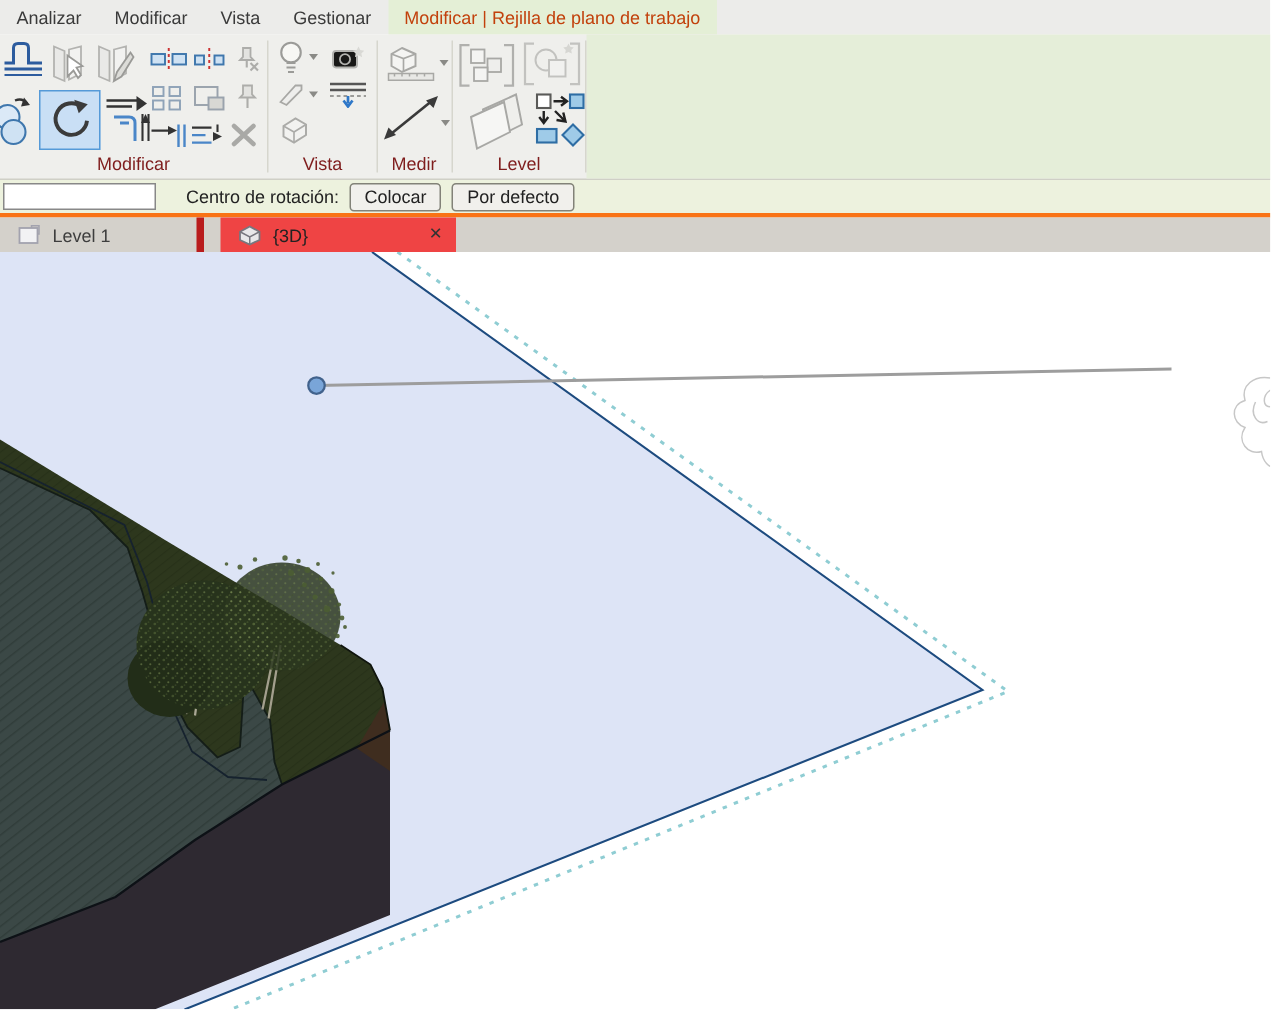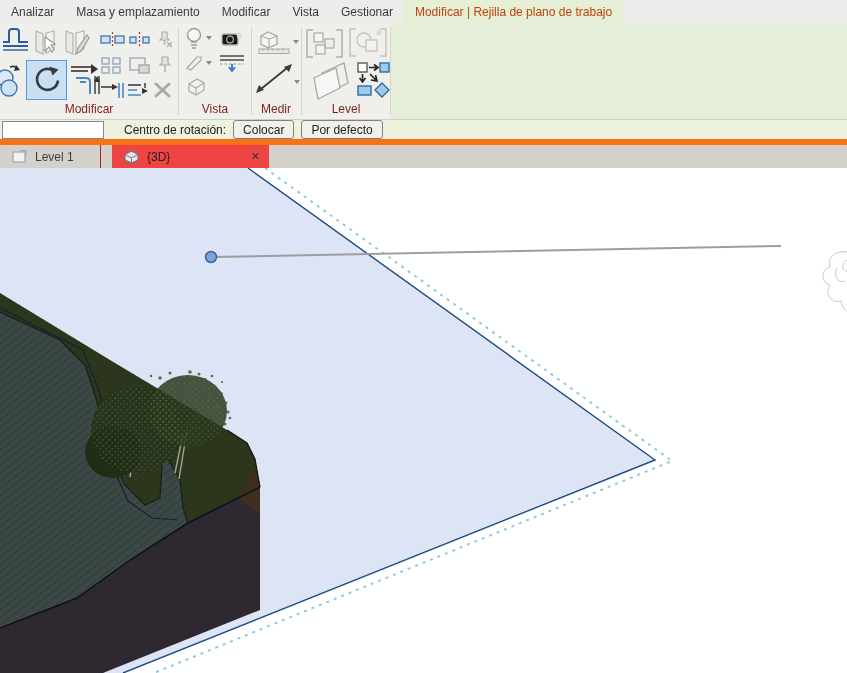--- a/index.html
+++ b/index.html
@@ -23,49 +23,48 @@
   .ic{position:absolute;}
   .ic svg{display:block;}
   .selbtn{position:absolute;left:26px;top:37px;width:41px;height:40px;
           background:#c9dff5;border:1px solid #559ad8;box-sizing:border-box;
           display:flex;align-items:center;justify-content:center;}
   .caret{position:absolute;width:0;height:0;border-left:3.5px solid transparent;
          border-right:3.5px solid transparent;border-top:4px solid #8a8a86;}
 
   
   .optionsbar{position:absolute;left:0;top:120px;width:847px;height:25px;
-              background:#edf2de;border-bottom:6px solid #f97316;box-sizing:border-box;
+              background:#edf2de;border-bottom:3px solid #f97316;box-sizing:border-box;
               display:flex;align-items:center;font-size:12px;color:#222;}
   .opt-input{width:96px;height:16px;margin-left:2px;border:1px solid #888;
              background:#fff;font-size:12px;padding:0 2px;}
   .opt-label{margin-left:20px;}
   .opt-btn{margin-left:7px;height:19px;padding:0 9px;font-size:12px;color:#222;
            background:#f1f0ec;border:1px solid #828278;border-radius:3px;cursor:default;
            font-family:"Liberation Sans",sans-serif;}
 
   
   .viewtabs{position:absolute;left:0;top:145px;width:847px;height:23px;
             background:#d4d1cb;display:flex;align-items:stretch;font-size:12px;color:#3e3e3e;}
   .vtab{display:flex;align-items:center;gap:8px;padding:0 0 0 12px;box-sizing:border-box;}
-  .vtab.level{width:101px;border-right:1px solid #b91c1c;}
+  .vtab.level{width:136px;border-right:5px solid #b91c1c;}
   .vtab.active{margin-left:11px;width:157px;background:#ef4444;color:#222;}
   .vclose{margin-left:auto;margin-right:9px;font-size:11px;color:#333;cursor:default;line-height:1;}
 
   
   .viewport{position:absolute;left:0;top:168px;width:847px;height:505px;background:#fff;}
   .viewport svg{display:block;}
 </style>
 </head>
 <body>
 
 <div class="app">
 
   <div class="tabbar">
     <div class="rtab">Analizar</div>
-    <div class="rtab">Masa y emplazamiento</div>
     <div class="rtab">Modificar</div>
     <div class="rtab">Vista</div>
     <div class="rtab">Gestionar</div>
     <div class="rtab active">Modificar | Rejilla de plano de trabajo</div>
   </div>
 
   <div class="ribbon">
     <div class="ribbon-green"></div>
 
     <div class="ic" style="left:1px;top:3px">

